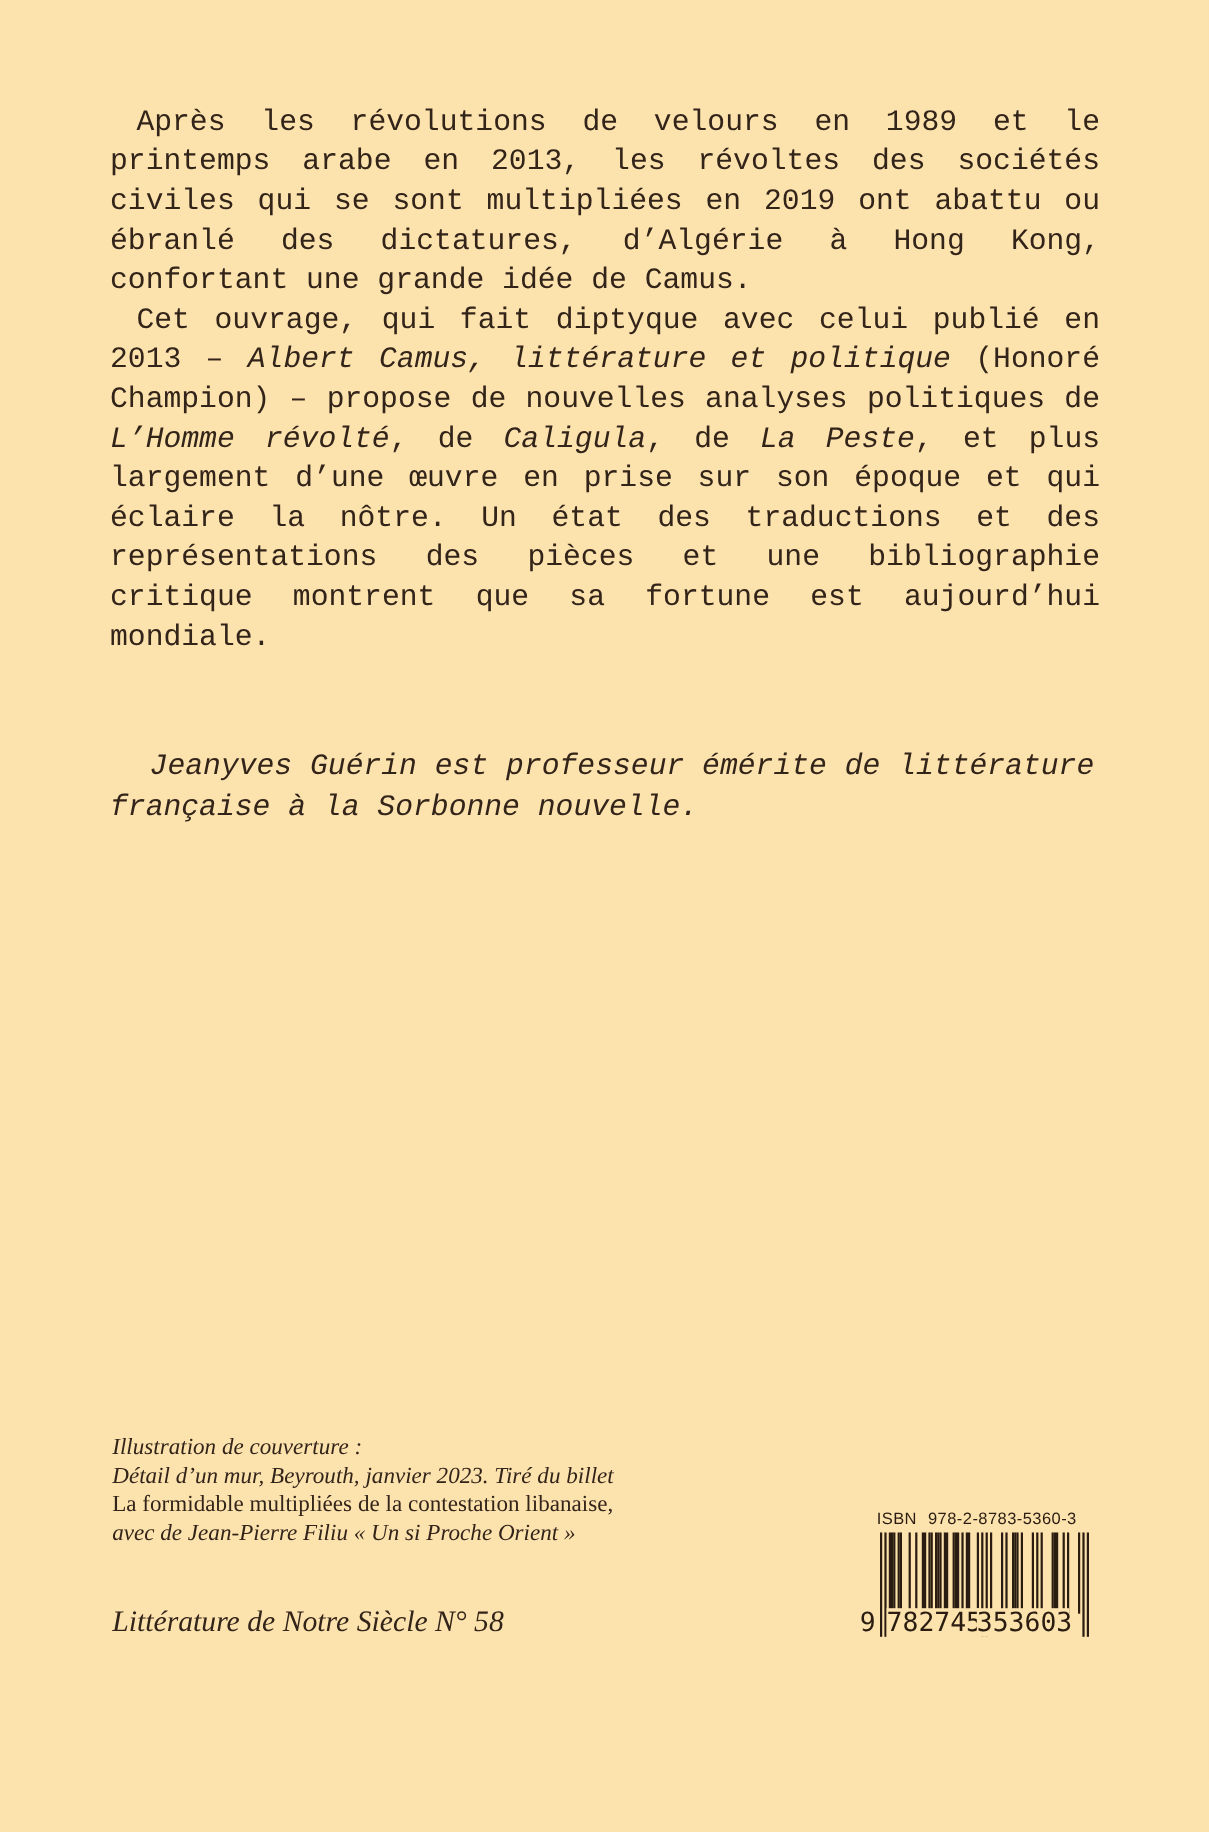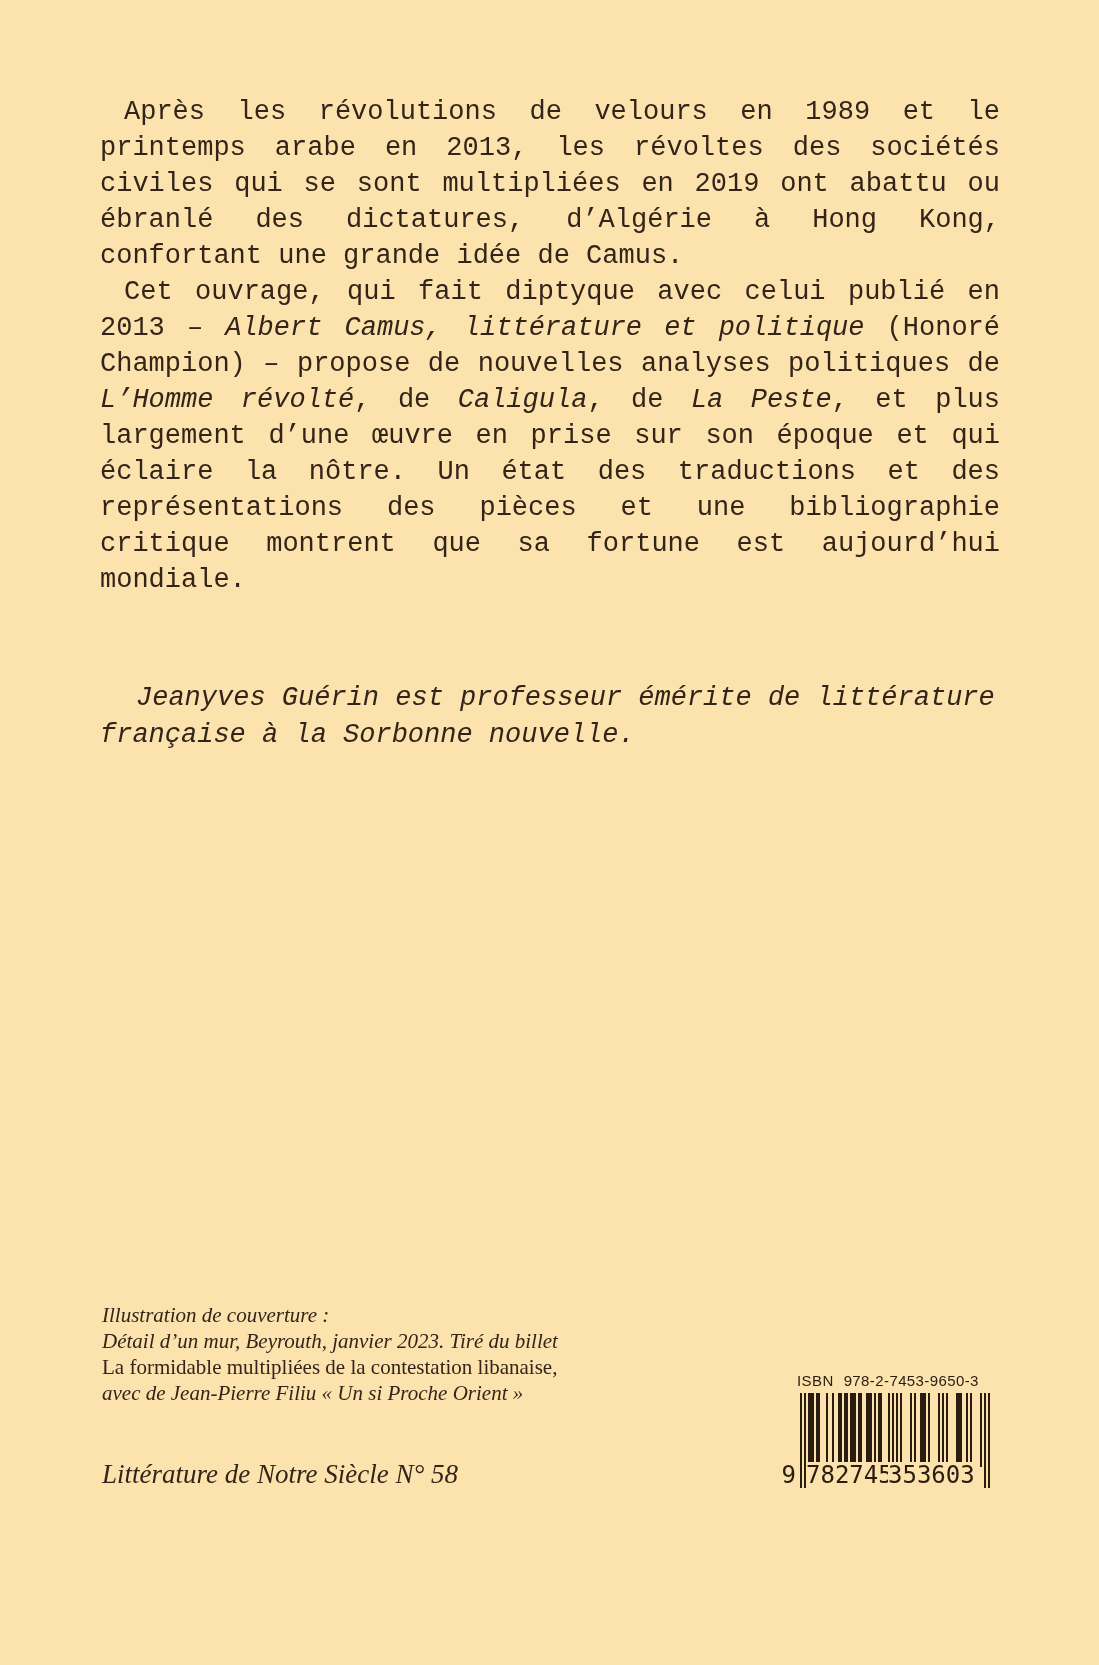--- a/index.html
+++ b/index.html
@@ -86,21 +86,21 @@
   <div class="credits">
     <div class="credit-line it">Illustration de couverture :</div>
     <div class="credit-line it">Détail d’un mur, Beyrouth, janvier 2023. Tiré du billet</div>
     <div class="credit-line">La formidable multipliées de la contestation libanaise,</div>
     <div class="credit-line it">avec de Jean-Pierre Filiu « Un si Proche Orient »</div>
   </div>
 
   <div class="collection it">Littérature de Notre Siècle N° 58</div>
 
   <div class="barcode-block">
-    <div class="isbn-line"><span>ISBN</span><span class="isbn-num">978-2-7453-9650-3</span></div>
+    <div class="isbn-line"><span>ISBN</span><span class="isbn-num">978-2-8783-5360-3</span></div>
     <svg class="ean-svg" width="190" height="116" viewBox="0 0 190 116" xmlns="http://www.w3.org/2000/svg">
         <rect x="0" y="0" width="2" height="95"></rect>
         <rect x="4" y="0" width="2" height="95"></rect>
         <rect x="8" y="0" width="2" height="74"></rect>
         <rect x="10" y="0" width="2" height="74"></rect>
         <rect x="12" y="0" width="2" height="74"></rect>
         <rect x="16" y="0" width="2" height="74"></rect>
         <rect x="18" y="0" width="2" height="74"></rect>
         <rect x="26" y="0" width="2" height="74"></rect>
         <rect x="32" y="0" width="2" height="74"></rect>

